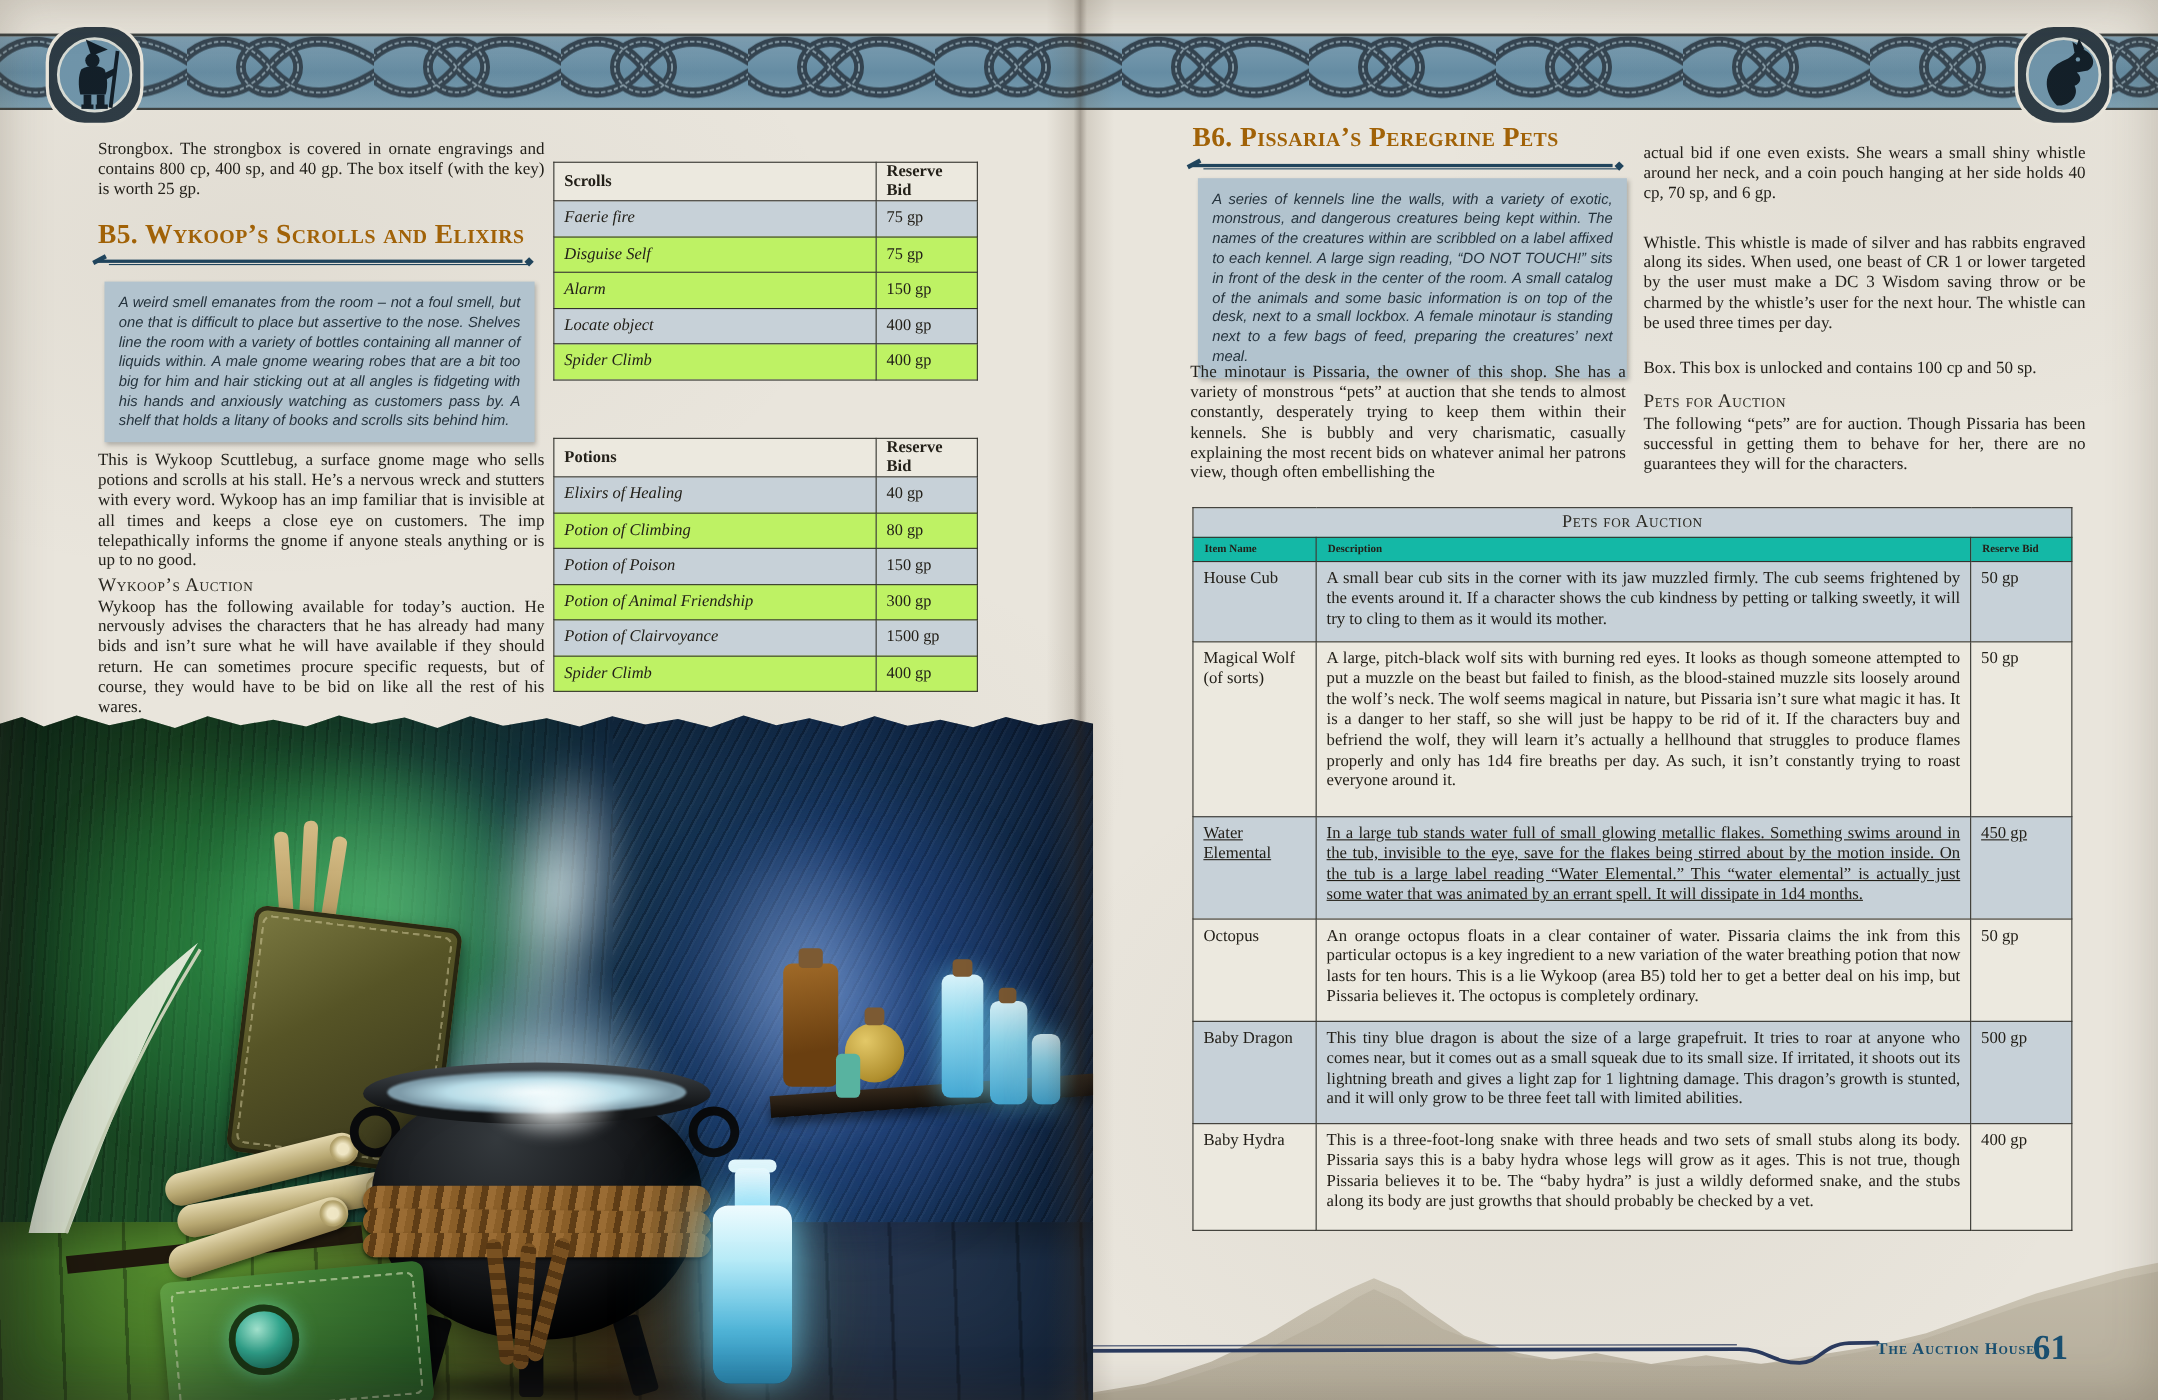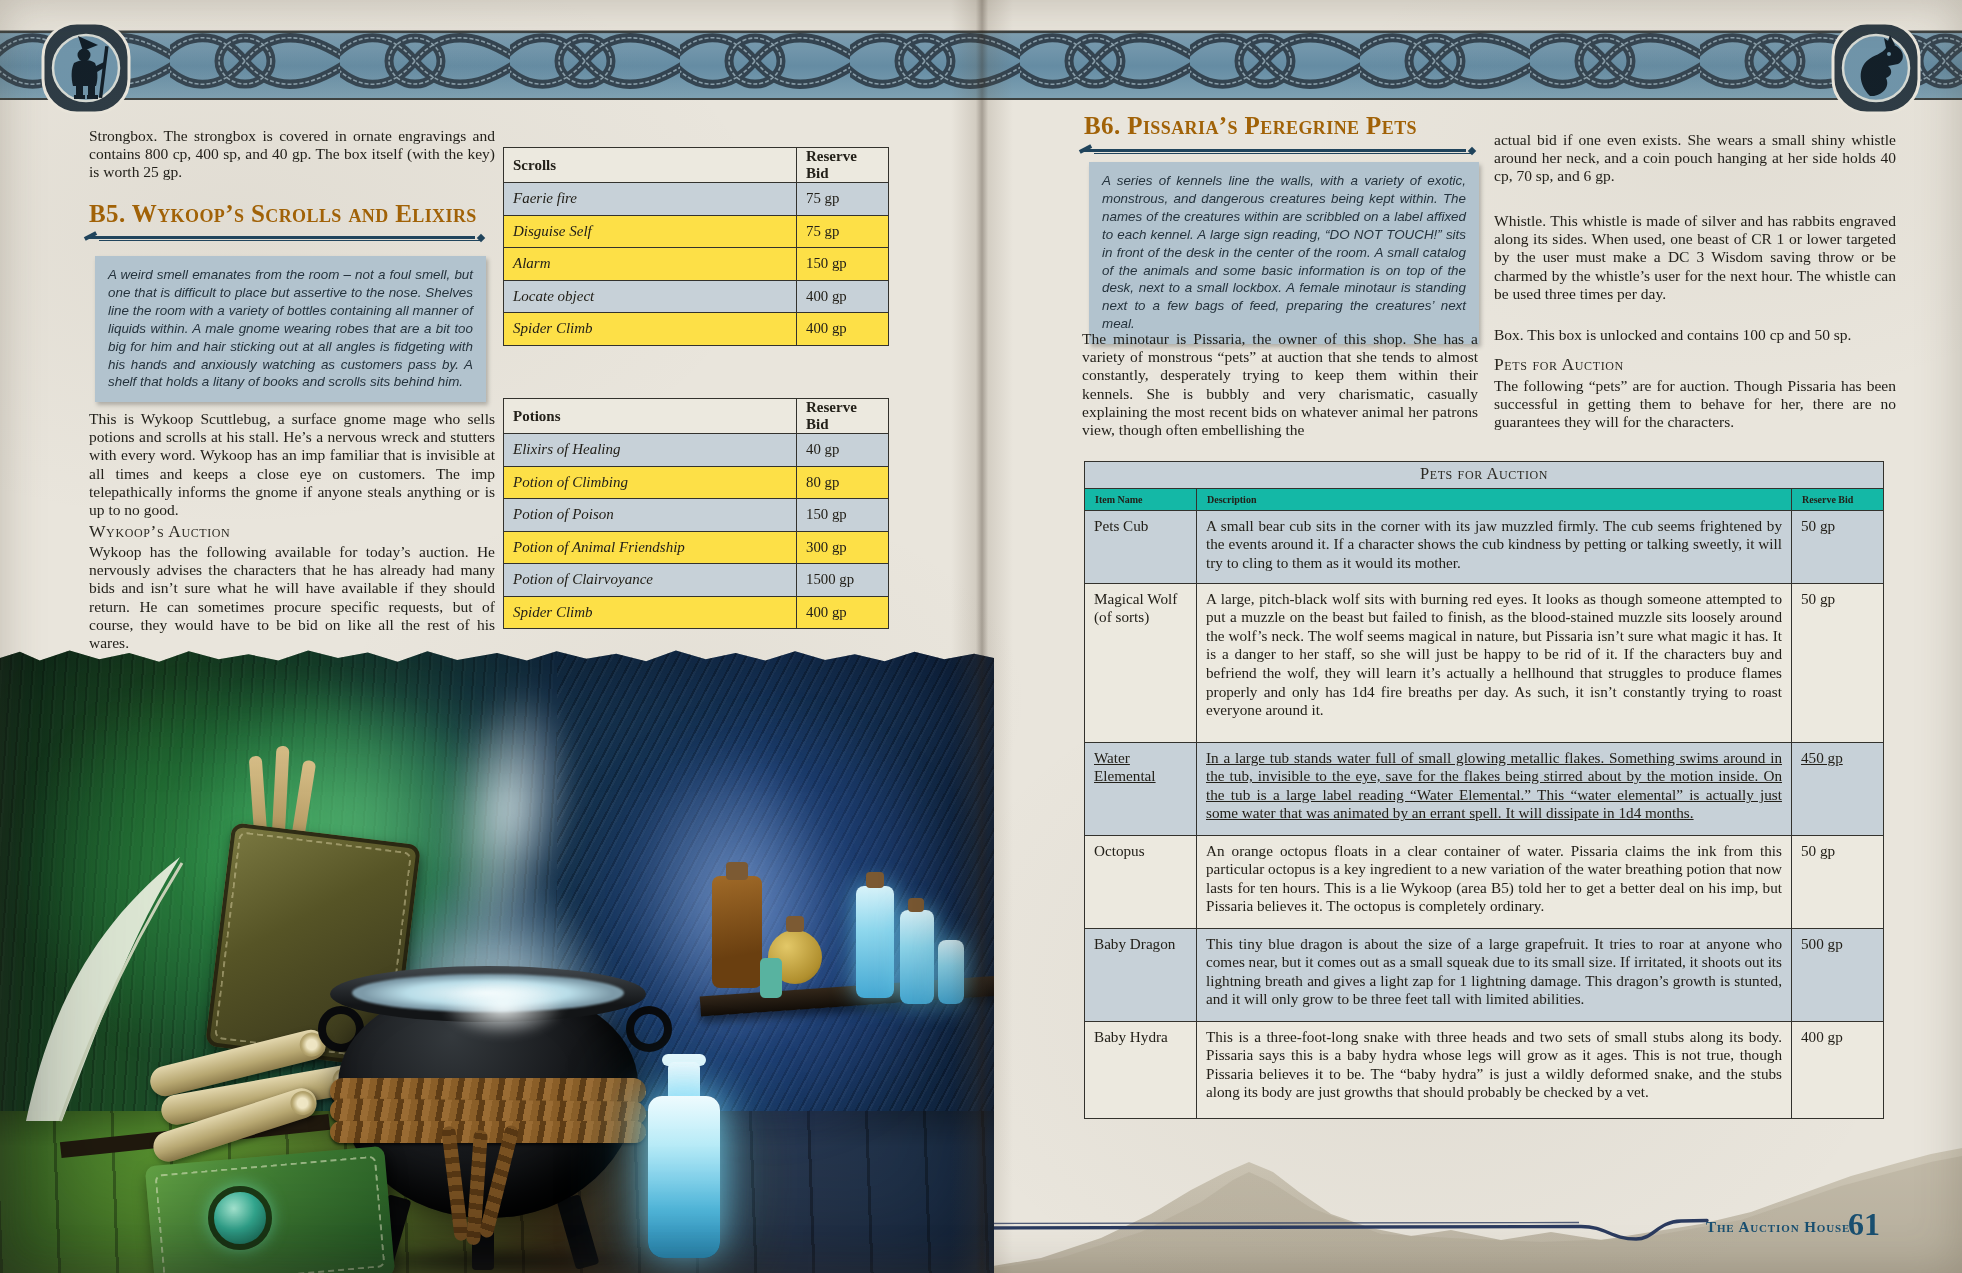--- a/index.html
+++ b/index.html
@@ -35,21 +35,21 @@
 
   
   table{border-collapse:collapse;}
   .mini-table{width:386px;table-layout:fixed;background:#ece9df;}
   .mini-table th,.mini-table td{border:1.4px solid #33322d;height:31.5px;padding:0 9px;vertical-align:middle;}
   .mini-table th{text-align:left;font-size:15px;font-weight:bold;background:#ece9df;}
   .mini-table td.name{font-style:italic;font-size:15px;}
   .mini-table td.bid{font-size:14.8px;}
   .mini-table col.c-bid{width:92px;}
   .mini-table tr.s td{background:#c7d1d8;}
-  .mini-table tr.l td{background:#fde047;}
+  .mini-table tr.l td{background:#bef264;}
 
   
   .pets-table{width:800px;table-layout:fixed;background:#ece9df;}
   .pets-table th,.pets-table td{border:1.5px solid #33322d;padding:6px 9px;vertical-align:top;}
   .pets-table .title-cell{background:#c7d1d8;text-align:center;font-variant:small-caps;
         font-size:16.5px;letter-spacing:.6px;padding:3px 0 4px;vertical-align:middle;color:#2b2922;}
   .pets-table th{text-align:left;font-size:10px;font-weight:bold;background:#14b8a6;padding:5px 10px;}
   .pets-table td{font-size:15.2px;line-height:18.6px;}
   .pets-table td.desc{text-align:justify;}
   .pets-table col.c-name{width:112px;}
@@ -401,21 +401,21 @@
         <td class="title-cell" colspan="3">Pets for Auction</td>
       </tr>
       <tr>
         <th>Item Name</th>
         <th>Description</th>
         <th>Reserve Bid</th>
       </tr>
     </thead>
     <tbody>
       <tr class="s">
-        <td>Pets Cub</td>
+        <td>House Cub</td>
         <td class="desc"><span>A small </span><span class="b">bear</span><span> cub sits in the corner with its jaw muzzled firmly. The cub seems frightened by the events around it. If a character shows the cub kindness by petting or talking sweetly, it will try to cling to them as it would its mother.</span></td>
         <td>50 gp</td>
       </tr>
       <tr class="l">
         <td>Magical Wolf (of sorts)</td>
         <td class="desc"><span>A large, pitch-black </span><span class="b">wolf</span><span> sits with burning red eyes. It looks as though someone attempted to put a muzzle on the beast but failed to finish, as the blood-stained muzzle sits loosely around the wolf’s neck. The wolf seems magical in nature, but Pissaria isn’t sure what magic it has. It is a danger to her staff, so she will just be happy to be rid of it. If the characters buy and befriend the wolf, they will learn it’s actually a hellhound that struggles to produce flames properly and only has 1d4 fire breaths per day. As such, it isn’t constantly trying to roast everyone around it.</span></td>
         <td>50 gp</td>
       </tr>
       <tr class="s">
         <td>Water Elemental</td>

